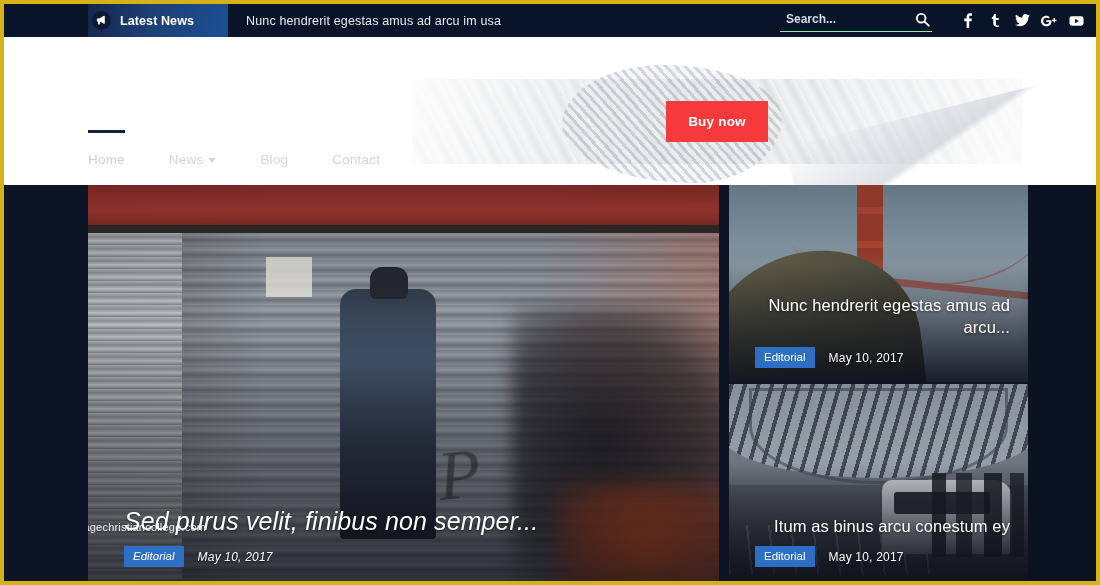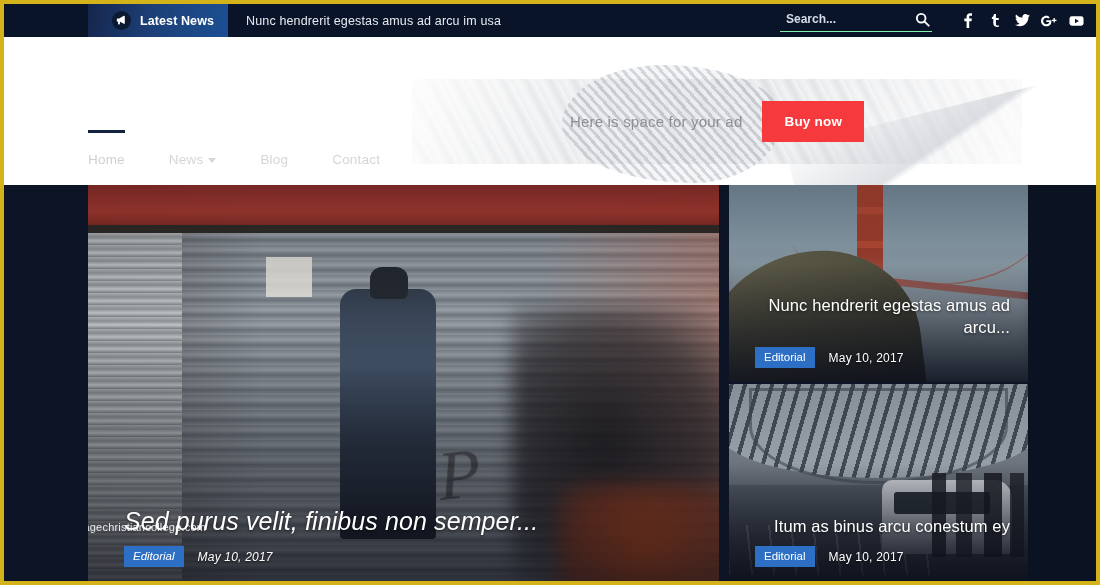--- a/index.html
+++ b/index.html
@@ -33,21 +33,21 @@
 
   .latest-news-badge {
     position: relative;
     margin-left: 84px;
     height: 33px;
     width: 140px;
     background: linear-gradient(100deg, #15264d 0%, #1d3f77 45%, #1b4f92 100%);
     display: flex;
     align-items: center;
     gap: 9px;
-    padding-left: 24px;
+    padding-left: 4px;
     flex: none;
   }
   .megaphone-circle {
     width: 19px; height: 19px;
     border-radius: 50%;
     background: #0b1a33;
     display: flex; align-items: center; justify-content: center;
     flex: none;
   }
   .megaphone-circle svg { display:block; }
@@ -594,21 +594,20 @@
             </svg>
         </a>
       </div>
     </div>
   </div>
 
   <div class="header">
 
 
     <div class="ad-banner">
-      <span class="ad-text">Here is space for your ad</span>
       <button class="ad-button">Buy now</button>
     </div>
 
     <div class="nav-wrap">
       <div class="nav-active-bar"></div>
       <ul class="nav-list">
         <li class="nav-item active">
           <span>Home</span>
         </li>
         <li class="nav-item">

